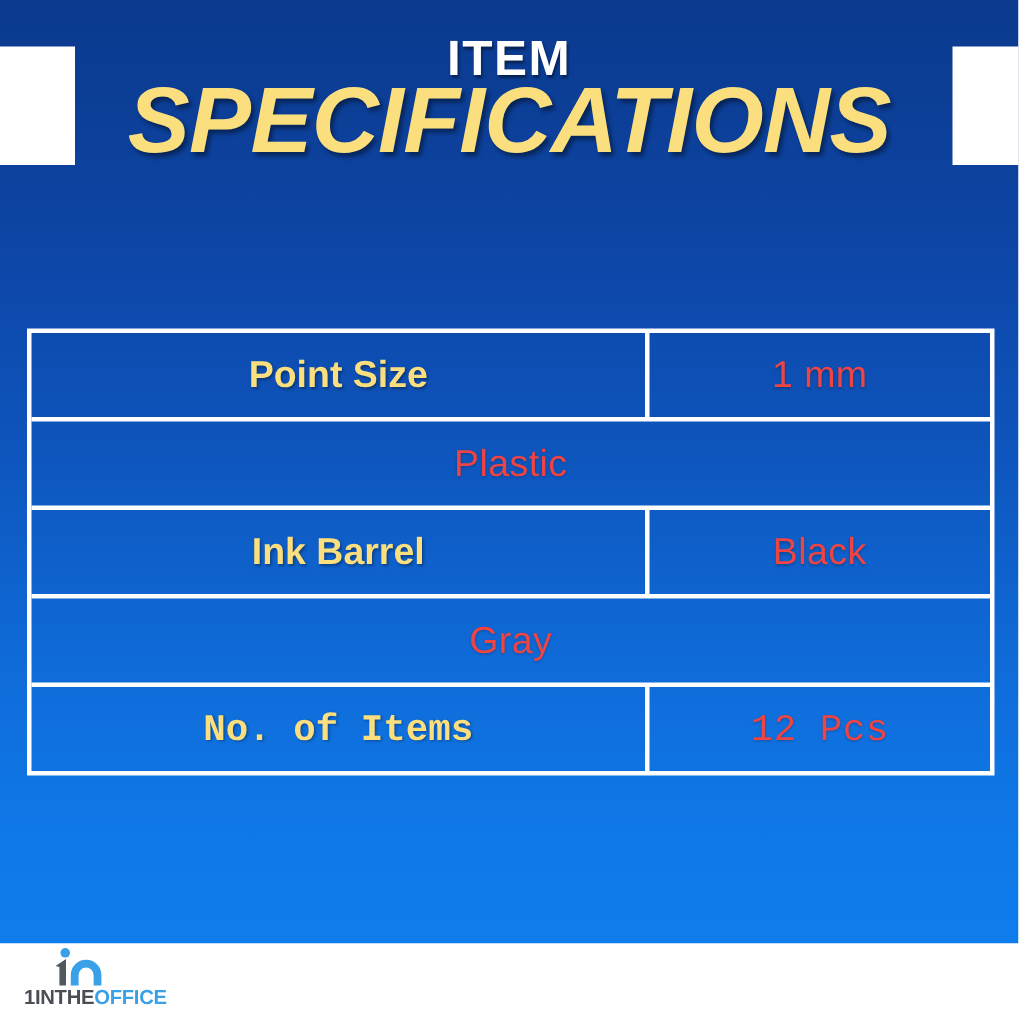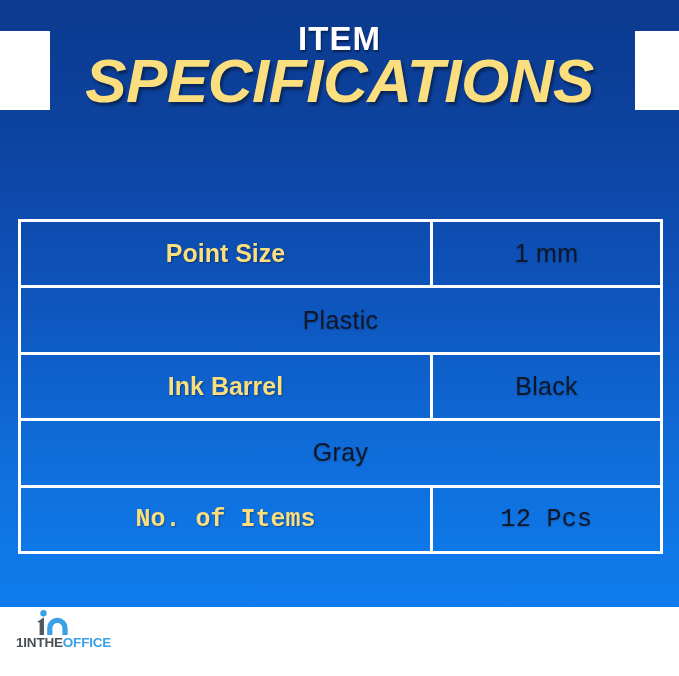--- a/index.html
+++ b/index.html
@@ -84,21 +84,21 @@
     line-height: 1;
     font-style: italic;
   }
 
   
   #spec-table {
     position: absolute;
     left: 18px;
     top: 219px;
     width: 645px;
-    height: 335px;
+    height: 298px;
     border: 3px solid #ffffff;
     box-sizing: border-box;
     display: flex;
     flex-direction: column;
   }
   .spec-row {
     flex: 1 1 0;
     display: flex;
     border-bottom: 3px solid #ffffff;
     box-sizing: border-box;
@@ -118,32 +118,32 @@
     width: 412px;
     border-right: 3px solid #ffffff;
     color: #fbdf7e;
     font-weight: bold;
     font-size: 25px;
     letter-spacing: 0px;
     text-shadow: 1px 1px 2px rgba(0,0,0,0.35);
   }
   .spec-cell.value {
     flex: 1 1 auto;
-    color: #0f172a;
+    color: #ef4444;
     font-weight: normal;
     font-size: 25px;
     letter-spacing: 0.3px;
     text-shadow: 0px 1px 2px rgba(0,0,0,0.25);
   }
 
   
   #footer {
     position: absolute;
     left: 0;
-    top: 607px;
+    top: 629px;
     width: 679px;
     height: 31px;
     background: #ffffff;
   }
   #logo {
     position: absolute;
     left: 16px;
     top: 3px;
     width: 120px;
     height: 44px;

